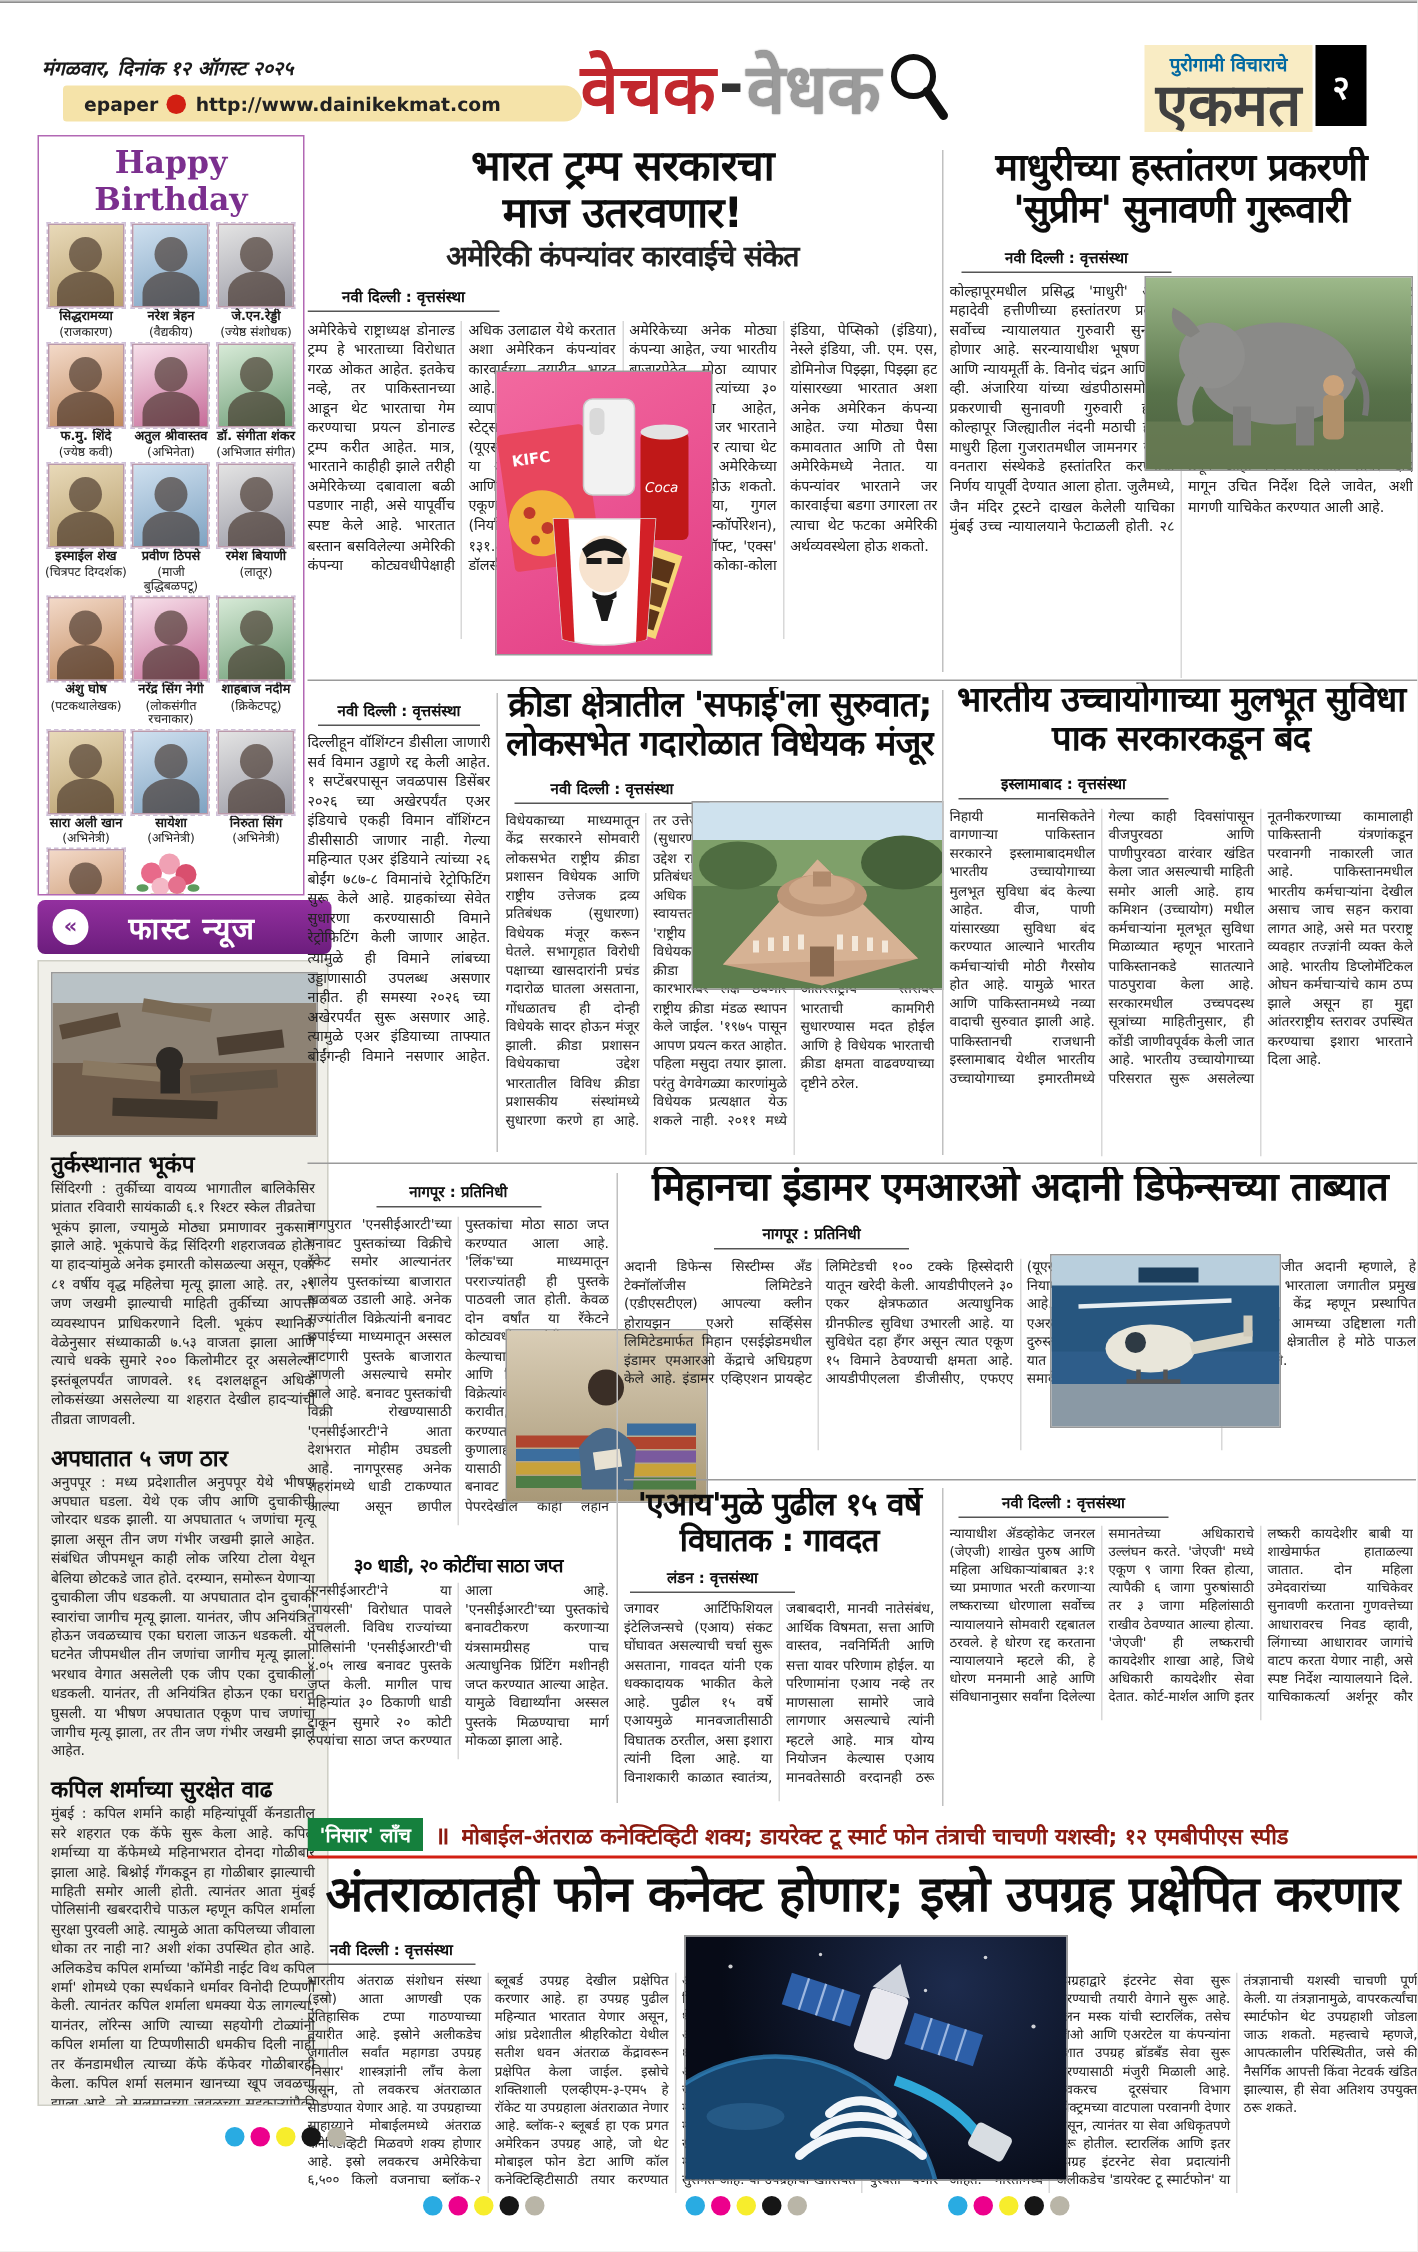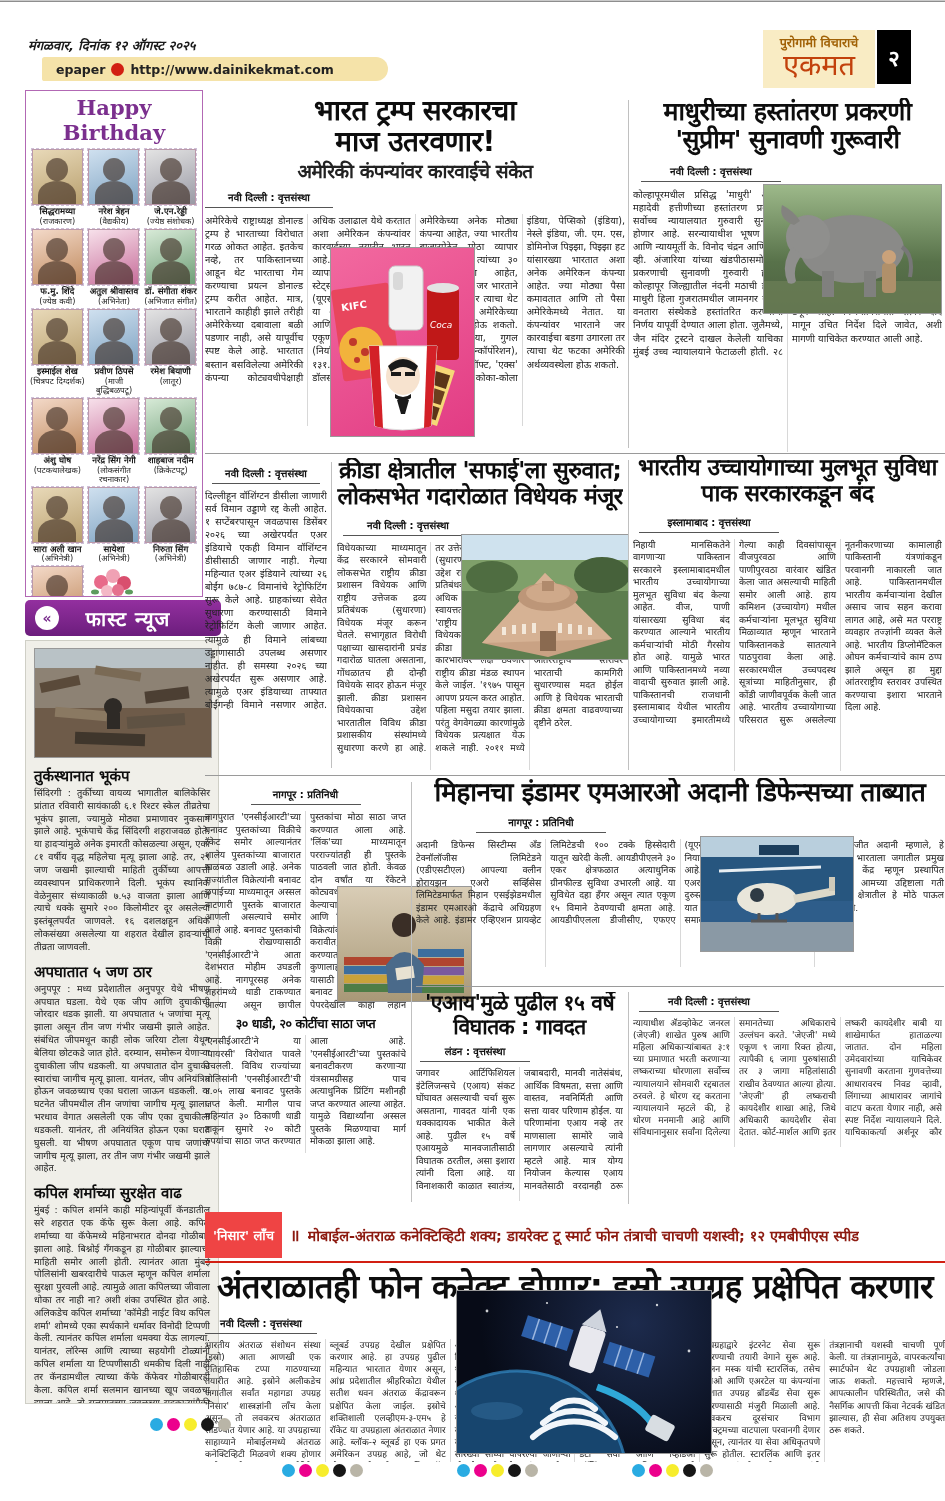--- a/index.html
+++ b/index.html
@@ -18,22 +18,22 @@
   
   #date{font-size:13px;font-weight:700;font-style:italic;}
   #epaper{background:#f5e3a9;border-radius:3px 14px 14px 3px;display:flex;align-items:center;gap:6px;
           padding:0 14px;font-size:12.5px;font-weight:700;color:#222;height:24px;}
   .reddot{width:13px;height:13px;border-radius:50%;background:#d21f12;display:inline-block;}
   #masthead{display:flex;align-items:center;justify-content:center;gap:2px;}
   #masthead .m1{font-size:46px;font-weight:700;color:#c1272d;}
   #masthead .mdash{font-size:40px;font-weight:700;color:#333;}
   #masthead .m2{font-size:46px;font-weight:700;color:#9b9b9b;text-shadow:0 0 1px #555;}
   #tagbox{background:#f9ecc4;text-align:center;padding-top:4px;}
-  #tagbox .t1{color:#a16207;font-size:12.5px;font-weight:700;}
-  #tagbox .t2{color:#c2410c;font-size:29px;font-weight:400;line-height:1;}
+  #tagbox .t1{color:#0369a1;font-size:12.5px;font-weight:700;}
+  #tagbox .t2{color:#404040;font-size:39px;font-weight:700;line-height:1;}
   #pagebox{background:#000;color:#fff;font-size:22px;font-weight:700;display:flex;align-items:center;justify-content:center;}
   
   #bday{border:1.5px solid #b268b4;background:#fff;}
   #bday h2{margin:4px 0 2px;text-align:center;font-family:"DejaVu Serif","Liberation Serif",serif;
            font-size:21px;color:#7b2f8e;font-weight:700;}
   .bgrid{display:grid;grid-template-columns:repeat(3,1fr);gap:3px 2px;padding:2px 4px;}
   .bcell{text-align:center;}
   .portrait{position:relative;width:49px;height:54px;margin:0 auto;border:1px solid #b9a; 
             outline:1px dashed #cfc0d8;background:#d8cfc0;overflow:hidden;}
   .portrait::before{content:"";position:absolute;left:50%;top:31px;transform:translateX(-50%);
@@ -52,21 +52,21 @@
   #fastbar{background:linear-gradient(180deg,#93309f,#6c1d7d);border-radius:5px;display:flex;align-items:center;
            gap:10px;padding:0 10px;color:#fff;}
   #fastbar .circ{width:24px;height:24px;border-radius:50%;background:#fff;color:#7b2f8e;display:flex;
            align-items:center;justify-content:center;font-weight:800;font-size:14px;}
   #fastbar .ft{font-size:20px;font-weight:800;letter-spacing:1px;margin:0 auto;padding-right:24px;}
   #fastbox{background:#f0efe9;border:1px solid #cfcfc6;padding:7px 8px;}
   .fhead{font-size:15px;font-weight:800;margin:7px 0 2px;color:#0d0d0d;}
   .fbody{font-size:9.3px;line-height:1.38;text-align:justify;color:#222;}
   
   #kicker{display:flex;align-items:center;gap:8px;border-bottom:2.5px solid #d21f12;padding-bottom:3px;}
-  #kicker .badge{background:#ef4444;color:#fff;font-weight:800;font-size:13px;padding:14px 8px;white-space:nowrap;}
+  #kicker .badge{background:#15803d;color:#fff;font-weight:800;font-size:13px;padding:2px 8px;white-space:nowrap;}
   #kicker .sep{color:#8c1a10;font-weight:800;}
   #kicker .ktext{color:#8c1a10;font-weight:800;font-size:14.5px;white-space:nowrap;overflow:hidden;}
   .dots{position:absolute;display:flex;gap:4px;}
   .dots i{width:13px;height:13px;border-radius:50%;display:block;}
   .dots .c{background:#29abe2}.dots .m{background:#ec008c}.dots .y{background:#f7ed2c}
   .dots .k{background:#161616}.dots .g{background:#b9b5a7}
   svg{display:block}
 </style>
 </head>
 <body>
@@ -74,20 +74,29 @@
 <div id="page">
 
   <div class="rule" style="left:0;top:28;width:945px;height:2px;background:#8e8e8e"></div>
   <div class="rule" style="left:0;top:31;width:945px;height:1px;background:#cacaca"></div>
 
   <div class="abs" id="date" style="left:28px;top:36px">मंगळवार, दिनांक १२ ऑगस्ट २०२५</div>
   <div class="abs" id="epaper" style="left:42px;top:57px;width:318px">
     <span>epaper</span>
     <span class="reddot"></span>
     <span>http://www.dainikekmat.com</span>
+  </div>
+  <div class="abs" id="masthead" style="left:365px;top:28px;width:290px;height:58px">
+    <span class="m1">वेचक</span>
+    <span class="mdash">-</span>
+    <span class="m2">वेधक</span>
+    <svg width="44" height="48" viewBox="0 0 44 48">
+      <circle cx="20" cy="18" r="13" fill="none" stroke="#111" stroke-width="4"></circle>
+      <line x1="29" y1="28" x2="40" y2="44" stroke="#111" stroke-width="6" stroke-linecap="round"></line>
+    </svg>
   </div>
   <div class="abs" id="tagbox" style="left:763px;top:30px;width:112px;height:54px">
     <div class="t1">पुरोगामी विचाराचे</div>
     <div class="t2">एकमत</div>
   </div>
   <div class="abs" id="pagebox" style="left:877px;top:30px;width:34px;height:54px">२</div>
 
   <div class="zone" id="bday" style="left:25px;top:90px;width:176px;height:505px">
     <h2>Happy Birthday</h2>
     <div class="bgrid">
@@ -315,21 +324,21 @@
     <div class="hl" style="font-size:23px">भारतीय उच्चायोगाच्या मुलभूत सुविधा पाक सरकारकडून बंद</div>
     <div class="dateline" style="width:140px;margin:8px 0 0 6px">इस्लामाबाद : वृत्तसंस्था</div>
     <div class="body cols3" style="margin-top:6px;height:232px;font-size:9.2px">निहायी मानसिकतेने वागणाऱ्या पाकिस्तान सरकारने इस्लामाबादमधील भारतीय उच्चायोगाच्या मुलभूत सुविधा बंद केल्या आहेत. वीज, पाणी यांसारख्या सुविधा बंद करण्यात आल्याने भारतीय कर्मचाऱ्यांची मोठी गैरसोय होत आहे. यामुळे भारत आणि पाकिस्तानमध्ये नव्या वादाची सुरुवात झाली आहे. पाकिस्तानची राजधानी इस्लामाबाद येथील भारतीय उच्चायोगाच्या इमारतीमध्ये गेल्या काही दिवसांपासून वीजपुरवठा आणि पाणीपुरवठा वारंवार खंडित केला जात असल्याची माहिती समोर आली आहे. हाय कमिशन (उच्चायोग) मधील कर्मचाऱ्यांना मूलभूत सुविधा मिळाव्यात म्हणून भारताने पाकिस्तानकडे सातत्याने पाठपुरावा केला आहे. सरकारमधील उच्चपदस्थ सूत्रांच्या माहितीनुसार, ही कोंडी जाणीवपूर्वक केली जात आहे. भारतीय उच्चायोगाच्या परिसरात सुरू असलेल्या नूतनीकरणाच्या कामालाही पाकिस्तानी यंत्रणांकडून परवानगी नाकारली जात आहे. पाकिस्तानमधील भारतीय कर्मचाऱ्यांना देखील असाच जाच सहन करावा लागत आहे, असे मत परराष्ट्र व्यवहार तज्ज्ञांनी व्यक्त केले आहे. भारतीय डिप्लोमॅटिकल ओघन कर्मचाऱ्यांचे काम ठप्प झाले असून हा मुद्दा आंतरराष्ट्रीय स्तरावर उपस्थित करण्याचा इशारा भारताने दिला आहे.</div>
   </div>
 
   <div class="rule" style="left:205px;top:775px;width:740px;height:1px"></div>
 
   <div class="zone" style="left:205px;top:781px;width:201px;height:424px">
     <div class="dateline" style="width:110px;margin:6px auto 0">नागपूर : प्रतिनिधी</div>
     <div class="body cols2" style="margin-top:6px;height:206px;font-size:9.2px">नागपुरात 'एनसीईआरटी'च्या बनावट पुस्तकांच्या विक्रीचे रॅकेट समोर आल्यानंतर शालेय पुस्तकांच्या बाजारात खळबळ उडाली आहे. अनेक राज्यांतील विक्रेत्यांनी बनावट छपाईच्या माध्यमातून अस्सल वाटणारी पुस्तके बाजारात आणली असल्याचे समोर आले आहे. बनावट पुस्तकांची विक्री रोखण्यासाठी 'एनसीईआरटी'ने आता देशभरात मोहीम उघडली आहे. नागपूरसह अनेक शहरांमध्ये धाडी टाकण्यात आल्या असून छापील पुस्तकांचा मोठा साठा जप्त करण्यात आला आहे. 'लिंक'च्या माध्यमातून परराज्यांतही ही पुस्तके पाठवली जात होती. केवळ दोन वर्षांत या रॅकेटने कोट्यवधी रुपयांची उलाढाल केल्याचा संशय आहे. ग्राहक आणि विद्यार्थ्यांनी अधिकृत विक्रेत्यांकडूनच पुस्तके खरेदी करावीत, असे आवाहन करण्यात आले आहे. कुणालाही शंका येऊ नये यासाठी 'एनसीईआरटी'चा बनावट वॉटरमार्क असलेले पेपरदेखील काही लहान मिलकडून हाताशी धरून तयार केले जावेत.</div>
-    <div class="hl" style="font-size:12.5px;margin-top:0">३० धाडी, २० कोटींचा साठा जप्त</div>
+    <div class="hl" style="font-size:12.5px;margin-top:20px">३० धाडी, २० कोटींचा साठा जप्त</div>
     <div class="body cols2" style="margin-top:4px;height:118px;font-size:9.2px">'एनसीईआरटी'ने या 'पायरसी' विरोधात पावले उचलली. विविध राज्यांच्या पोलिसांनी 'एनसीईआरटी'ची ४.०५ लाख बनावट पुस्तके जप्त केली. मागील पाच महिन्यांत ३० ठिकाणी धाडी टाकून सुमारे २० कोटी रुपयांचा साठा जप्त करण्यात आला आहे. 'एनसीईआरटी'च्या पुस्तकांचे बनावटीकरण करणाऱ्या यंत्रसामग्रीसह पाच अत्याधुनिक प्रिंटिंग मशीनही जप्त करण्यात आल्या आहेत. यामुळे विद्यार्थ्यांना अस्सल पुस्तके मिळण्याचा मार्ग मोकळा झाला आहे.</div>
   </div>
   <div class="img" style="left:337px;top:886px;width:133px;height:114px;background:linear-gradient(180deg,#d9cdb6,#a89877)">
     <svg width="133" height="114" viewBox="0 0 133 114">
       <g>
           <rect x="6" y="70" width="50" height="8" fill="#b0452f"></rect>
           <rect x="6" y="79" width="50" height="8" fill="#3c6e9e"></rect>
           <rect x="6" y="88" width="50" height="8" fill="#c9a23a"></rect>
           <rect x="6" y="97" width="50" height="8" fill="#4e7d46"></rect>
         </g>

